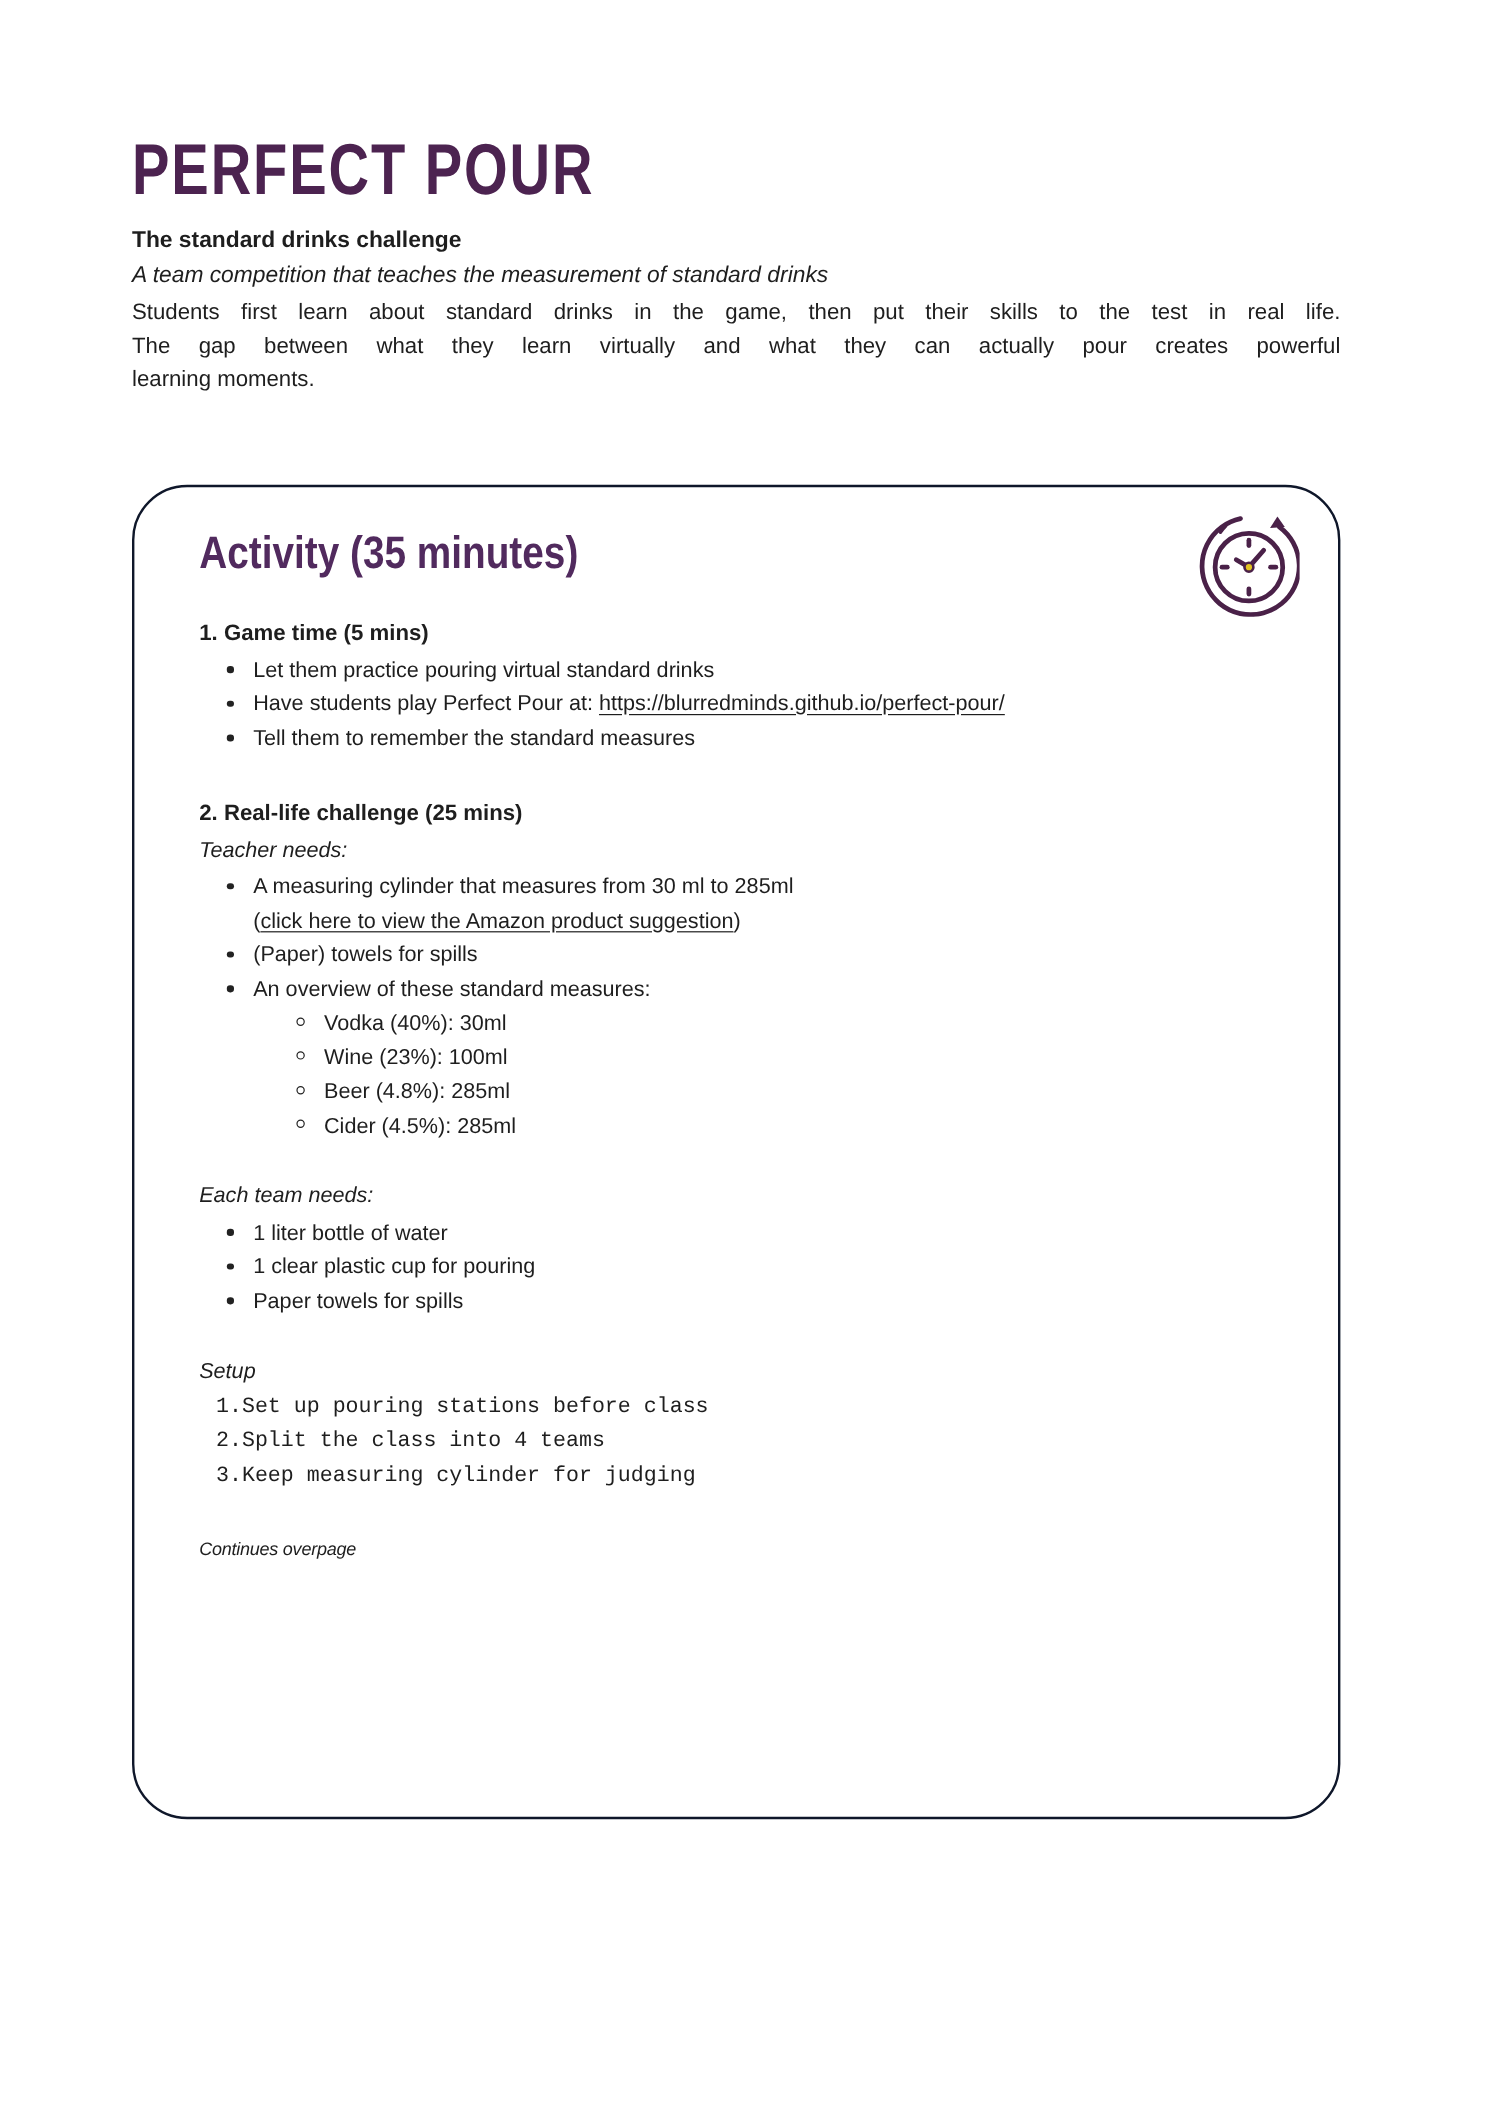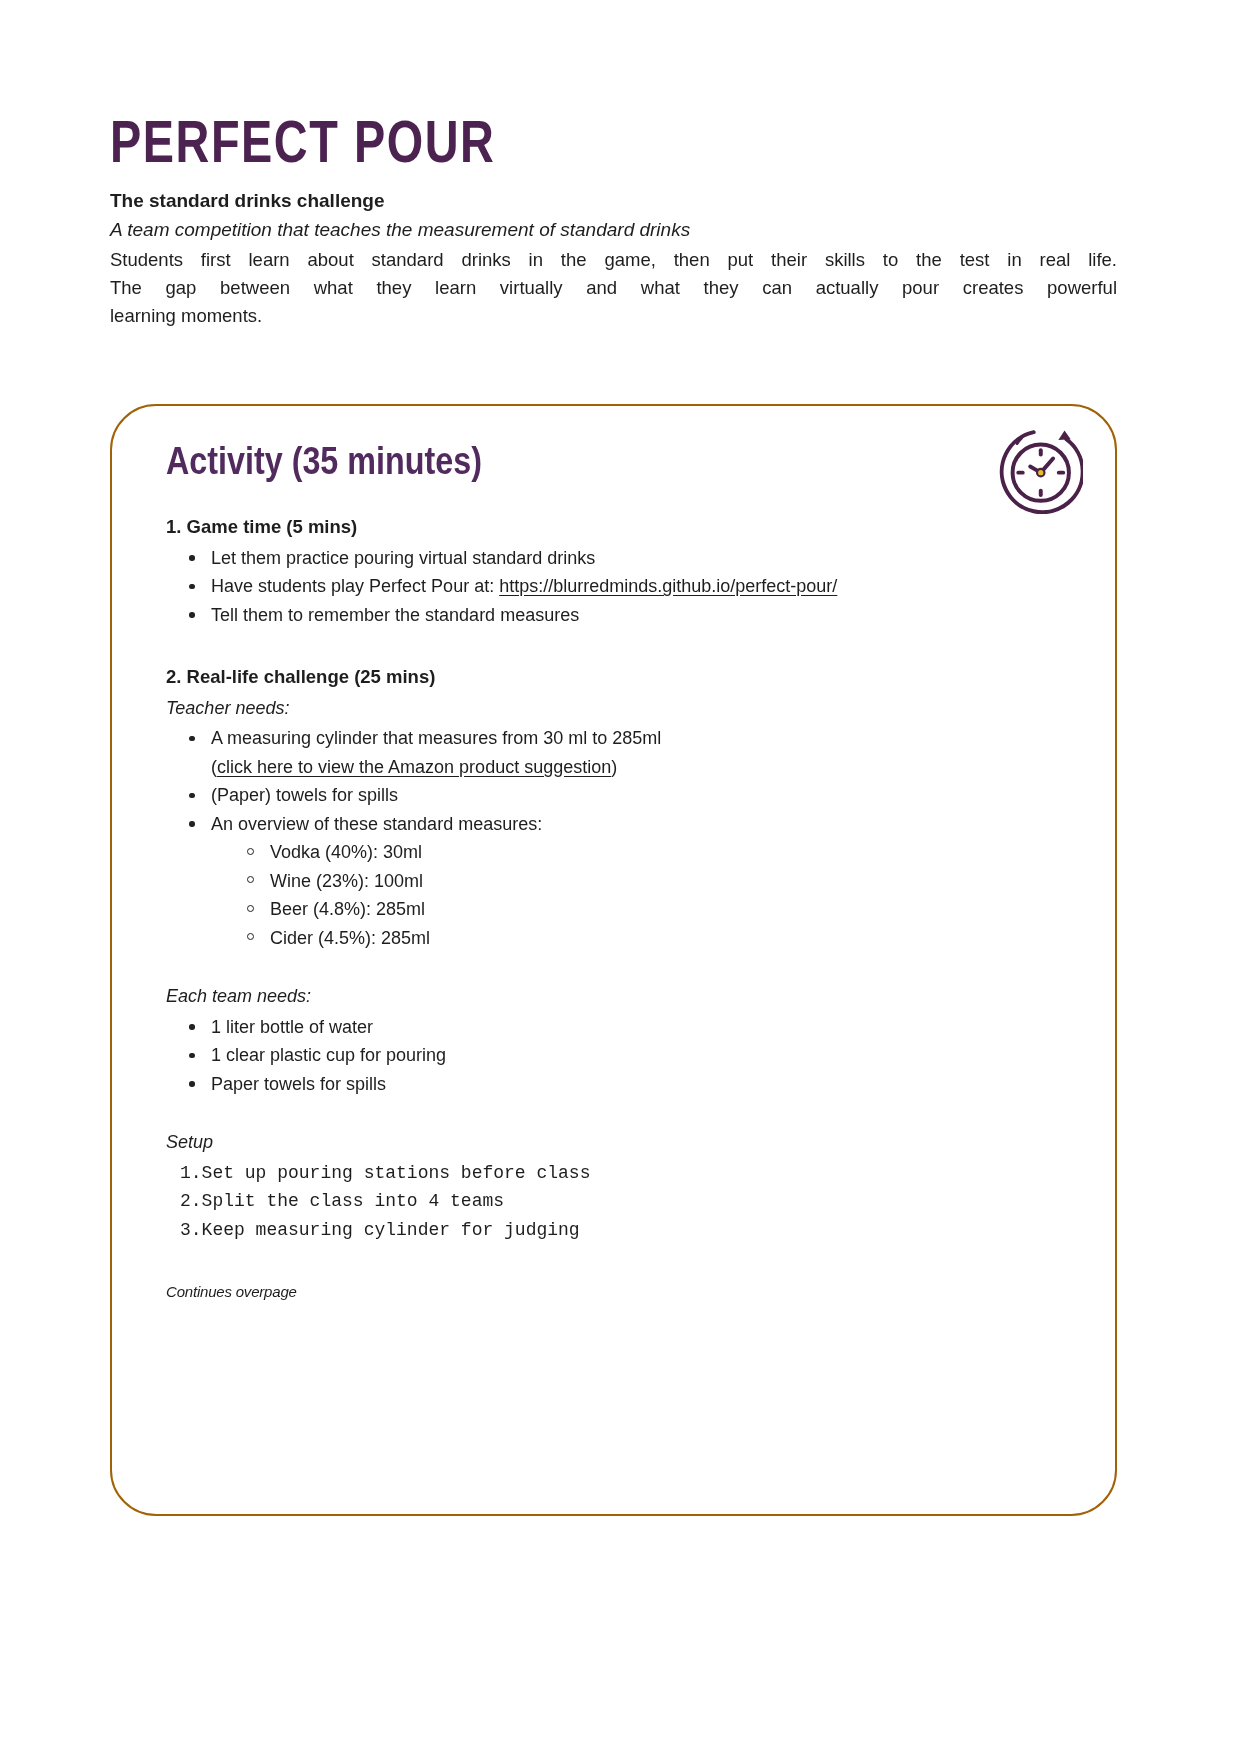--- a/index.html
+++ b/index.html
@@ -18,21 +18,21 @@
   .tag-bold  { margin-top:18px; font-size:19px; font-weight:bold; }
   .tag-italic{ margin-top:7px;  font-size:19px; font-style:italic; }
 
   .why-h { margin-top:30px; font-size:19px; font-weight:bold; }
   .para  { margin-top:5px; }
   .pline { font-size:18.5px; line-height:28px; }
   .pline.just { text-align:justify; text-align-last:justify; }
 
   .box {
     box-sizing:border-box; margin-top:74px; height:1112px;
-    border:2px solid #a16207; border-radius:46px;
+    border:2px solid #0f172a; border-radius:46px;
     padding:24px 54px 0 54px; position:relative;
   }
 
   .act-h {
     margin:10px 0 0 0; font-size:38px; font-weight:bold; color:#512a5e;
     white-space:nowrap; transform:scaleX(0.85); transform-origin:left center;
   }
   .clock { position:absolute; top:20px; right:32px; width:88px; height:88px; }
 
   .content { font-size:18px; line-height:28.5px; }

